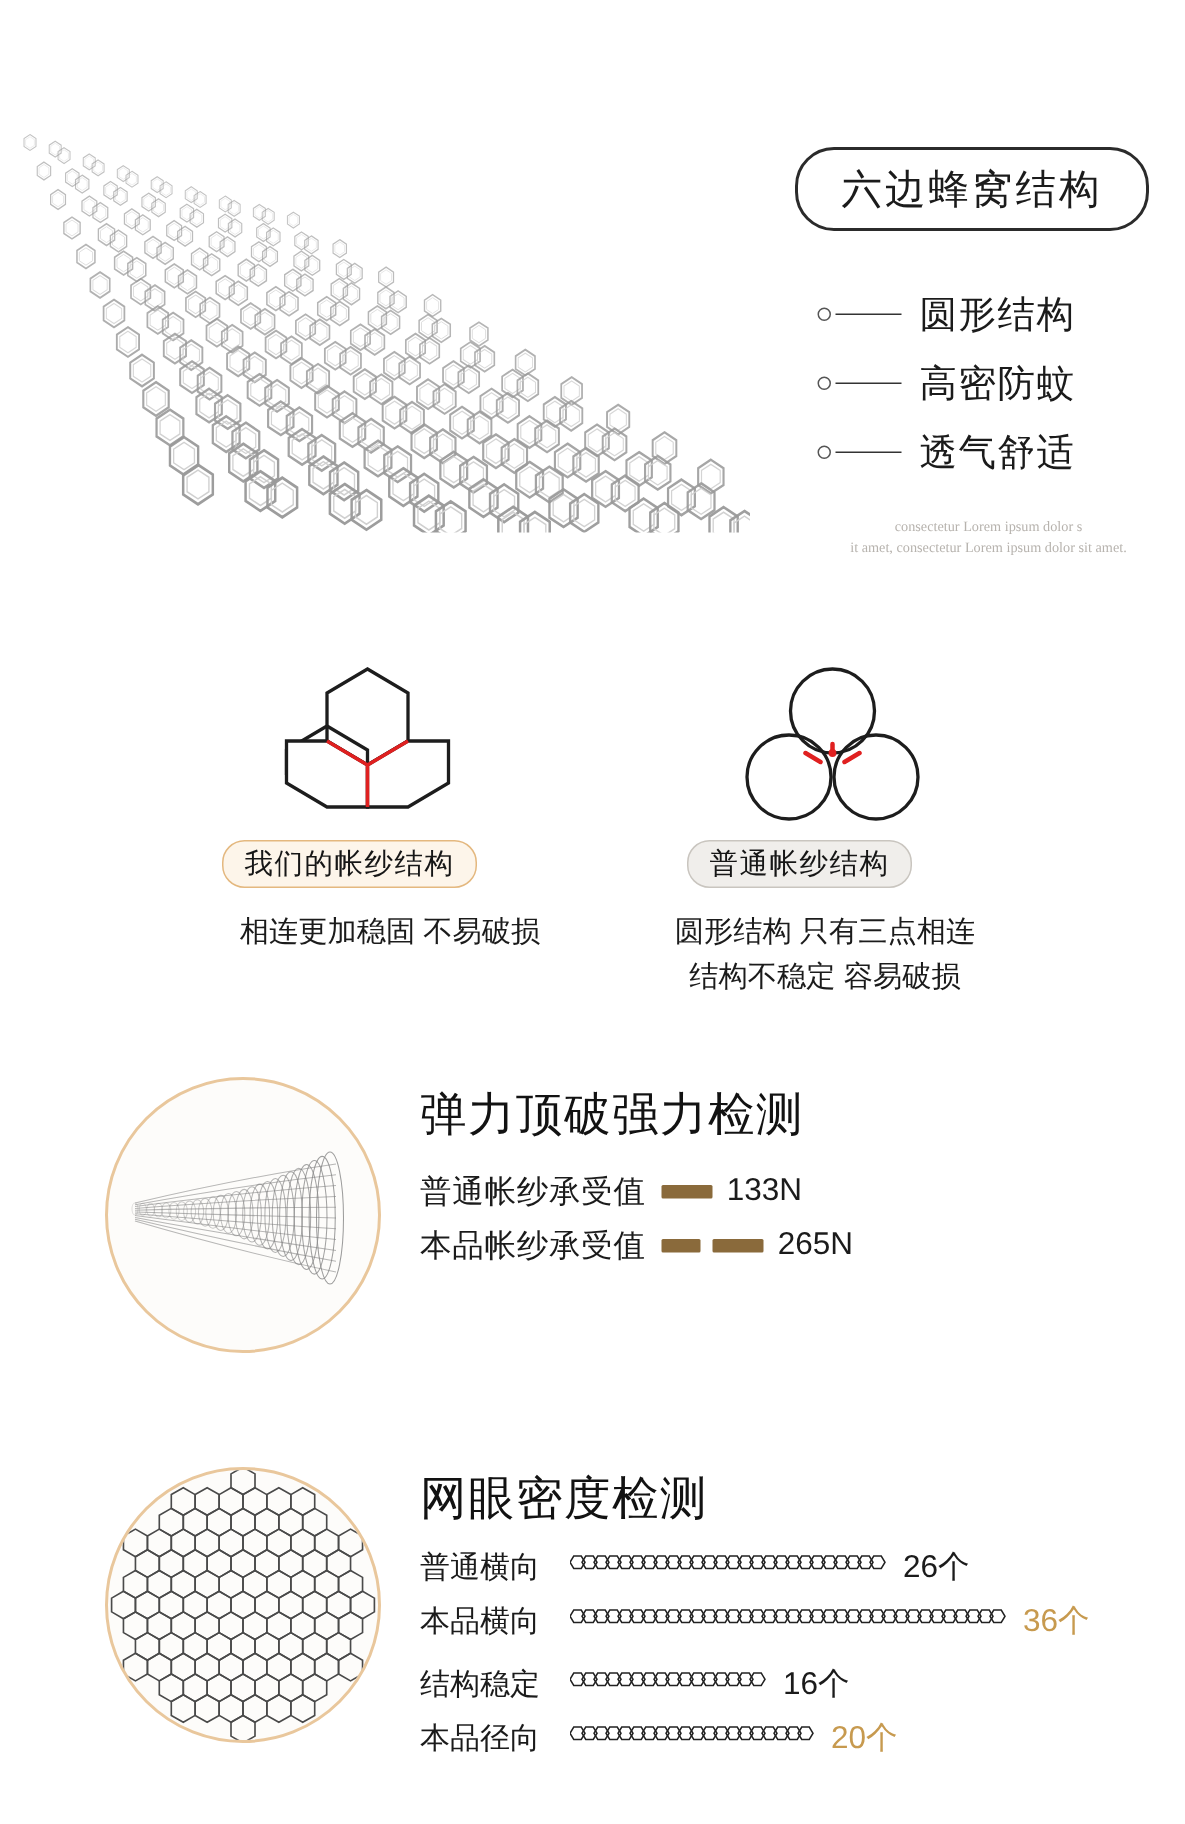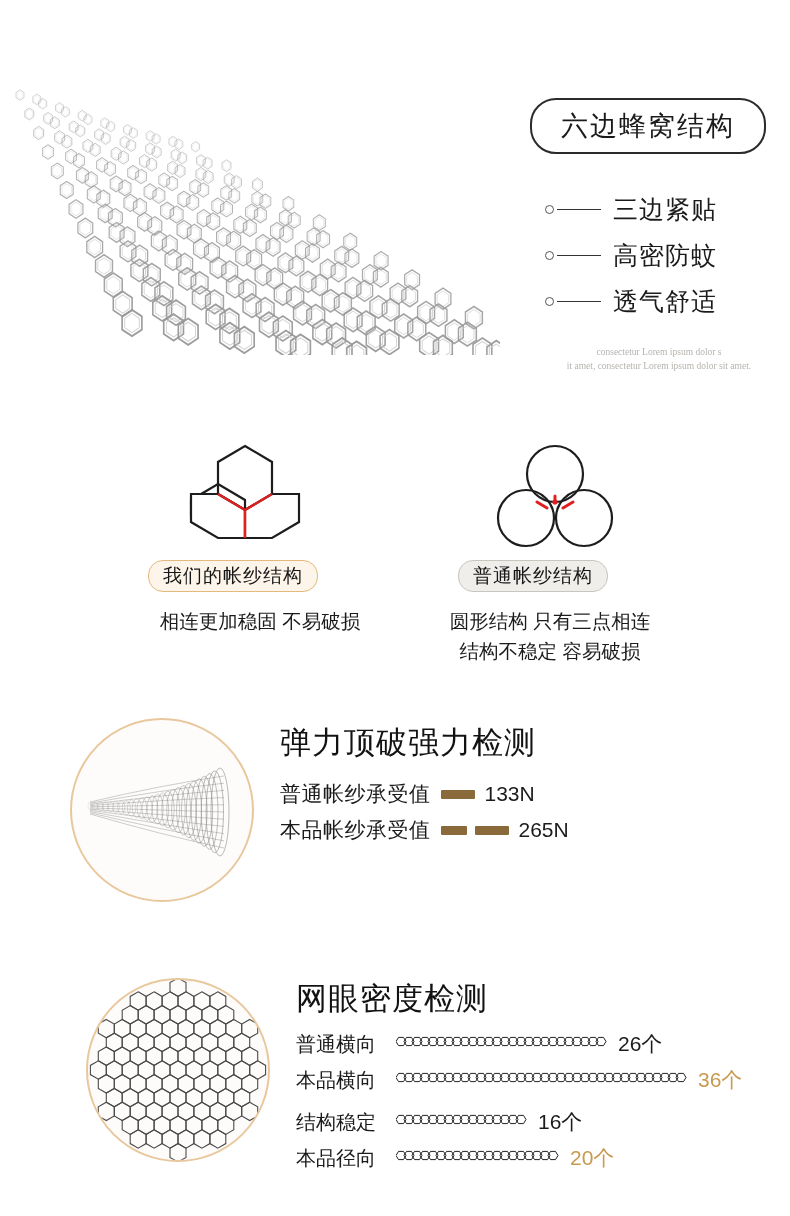--- a/index.html
+++ b/index.html
@@ -191,21 +191,21 @@
     left: 282px; top: 152px;
     font-size: 24px;
     color: #101010;
     letter-spacing: 0.5px;
   }
   .burst-final b { font-size: 27px; font-weight: 700; }
 
   
   .density {
     position: absolute;
-    left: 16px; top: 960px;
+    left: 0; top: 960px;
     width: 681px; height: 250px;
   }
   .density-circle {
     left: 70px; top: 18px;
     width: 180px; height: 180px;
   }
   .density-heading {
     position: absolute;
     left: 280px; top: 18px;
     font-size: 31px;
@@ -448,21 +448,21 @@
     </svg>
 
     <div class="title-box">
       <span>六边蜂窝结构</span>
     </div>
 
     <div class="feature-list">
       <div class="feature-row">
         <span class="feature-dot"></span>
         <span class="feature-line"></span>
-        <span class="feature-text">三边紧贴</span>
+        <span class="feature-text">圆形结构</span>
       </div>
       <div class="feature-row">
         <span class="feature-dot"></span>
         <span class="feature-line"></span>
         <span class="feature-text">高密防蚊</span>
       </div>
       <div class="feature-row">
         <span class="feature-dot"></span>
         <span class="feature-line"></span>
         <span class="feature-text">透气舒适</span>

